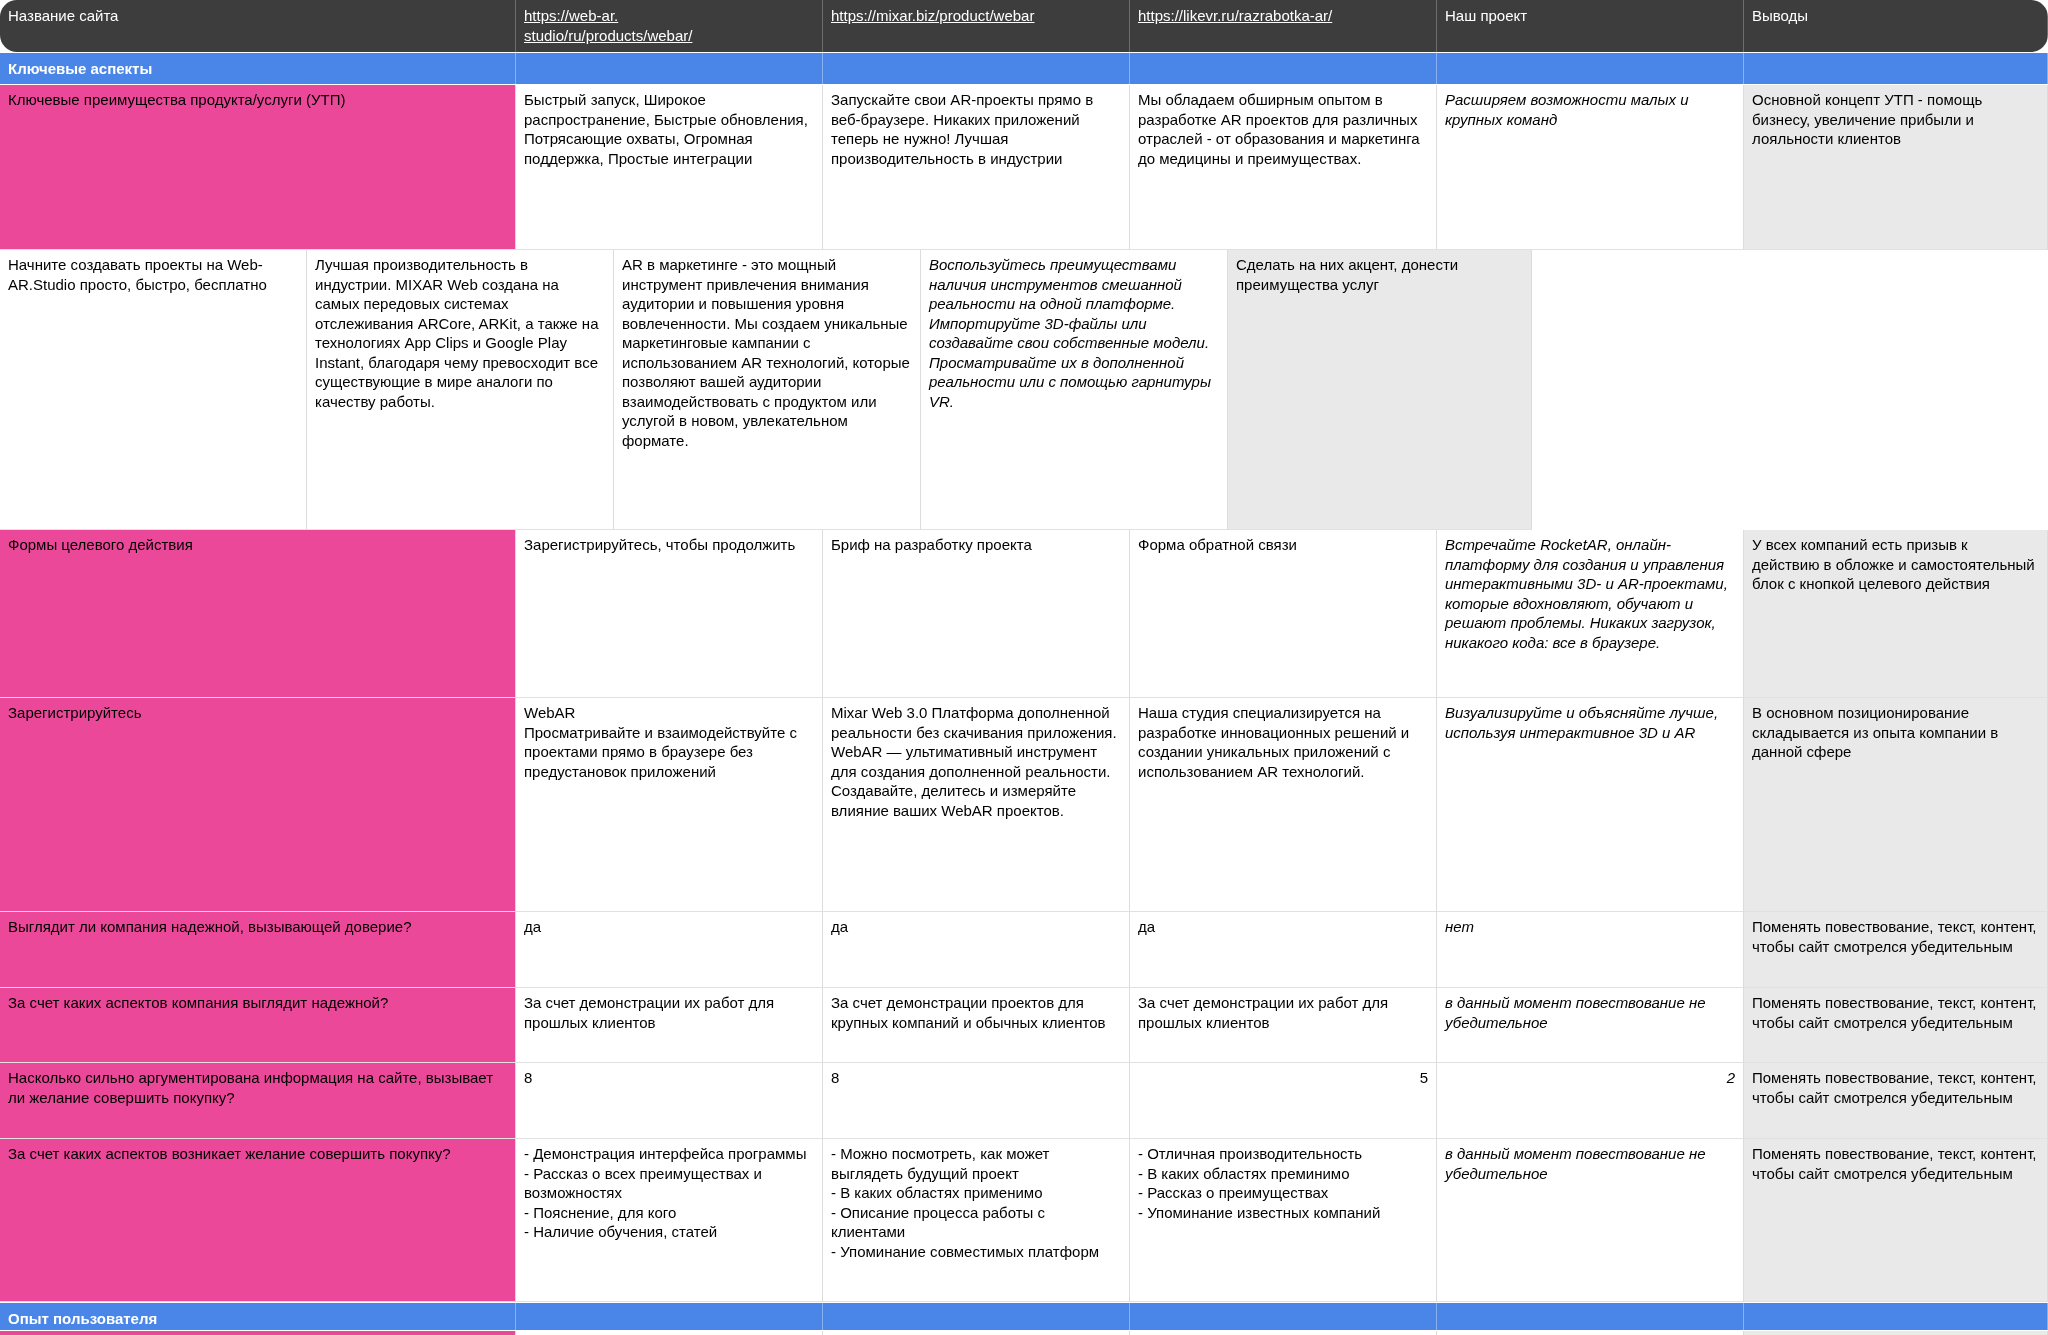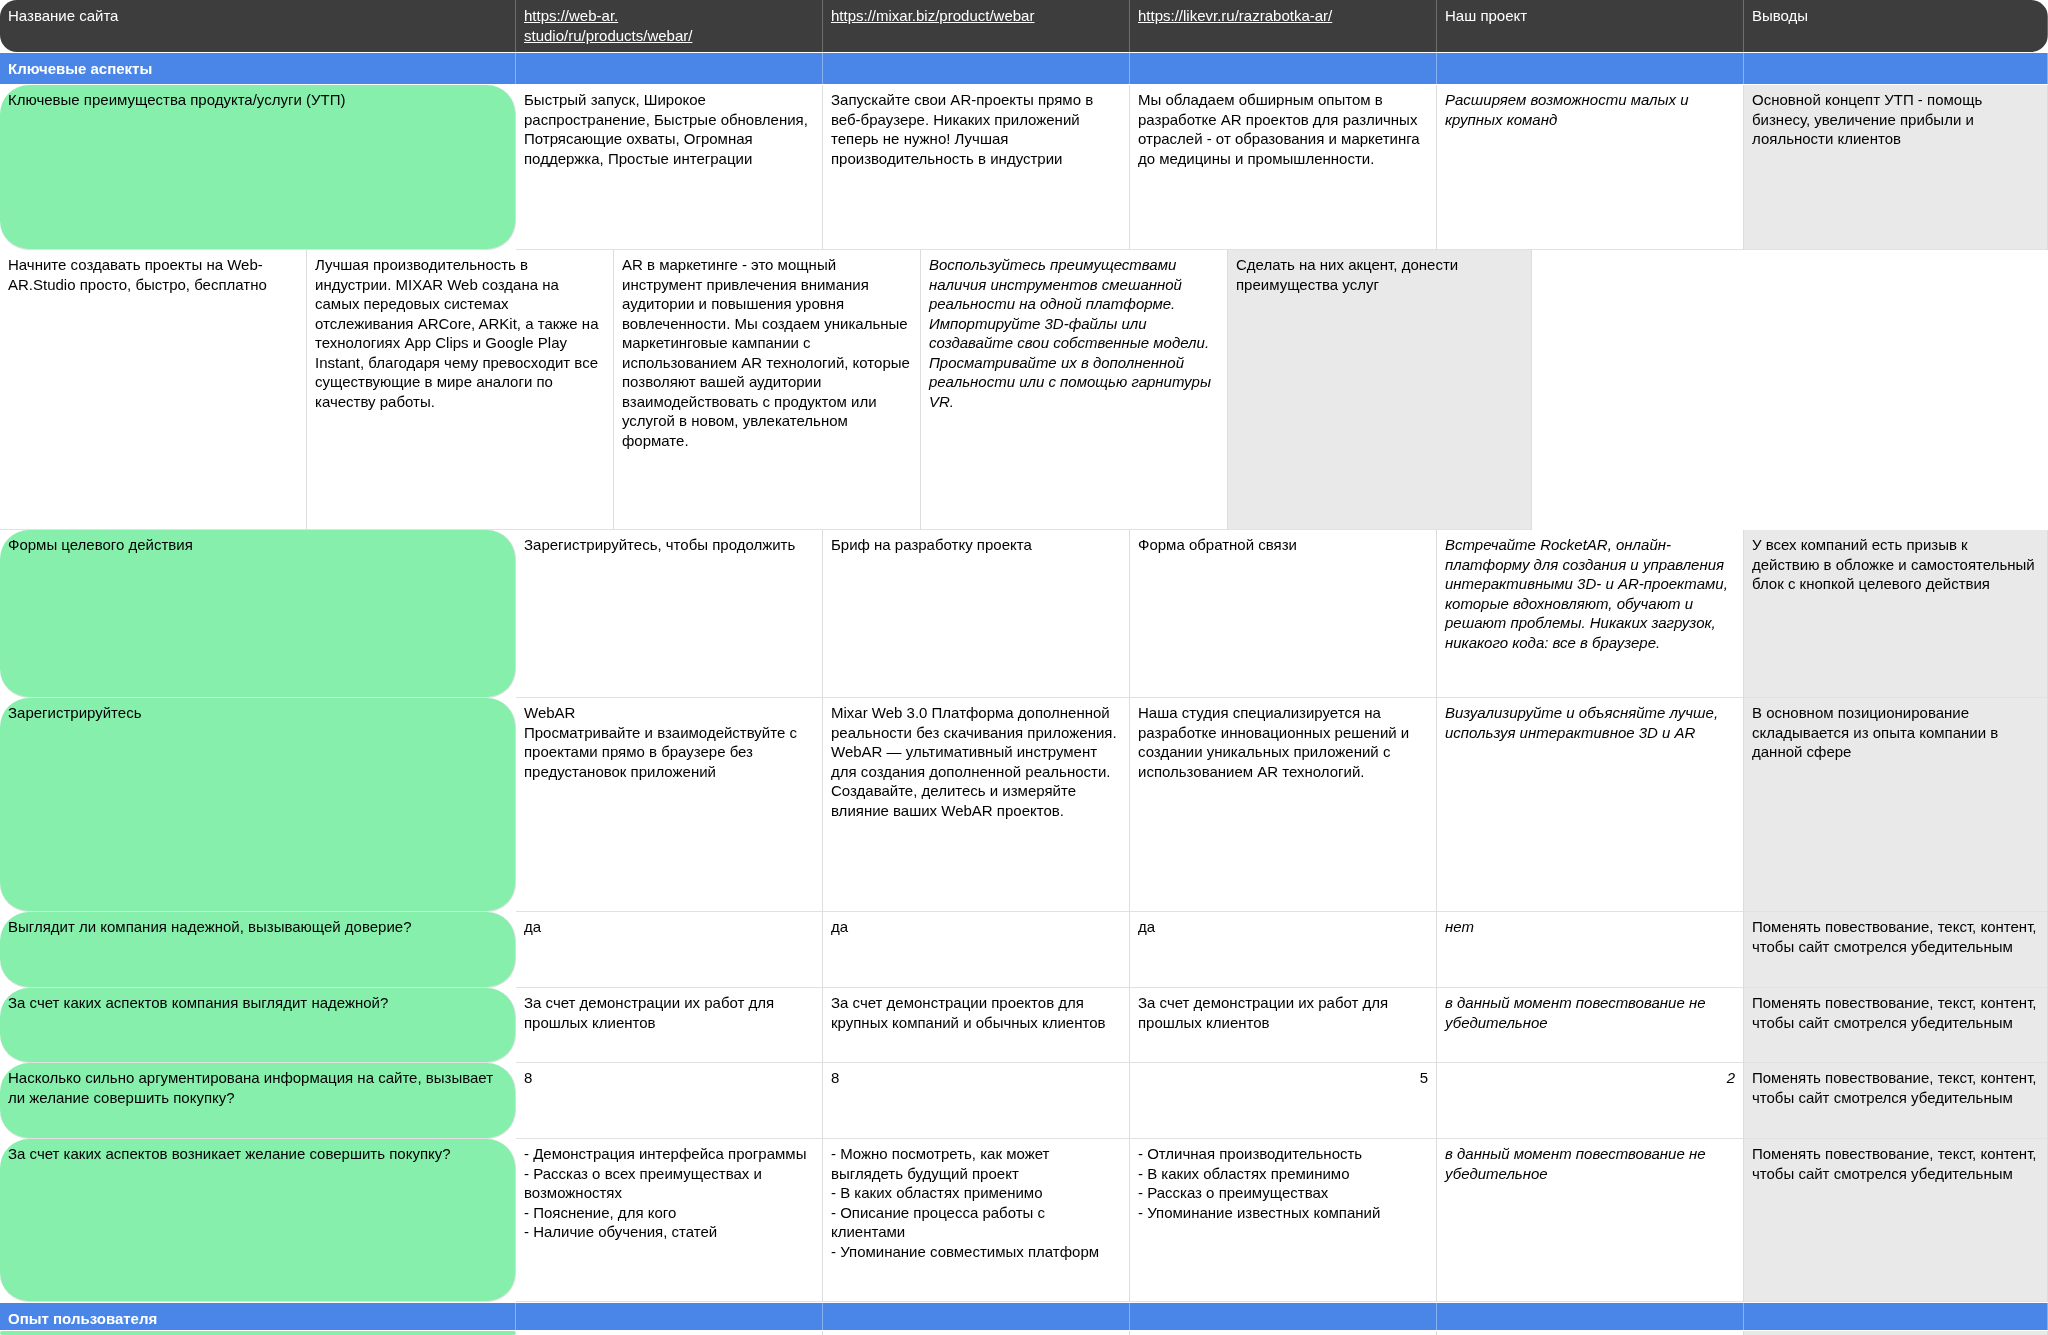--- a/index.html
+++ b/index.html
@@ -19,21 +19,21 @@
   .hdr .cell { color:#fff; border-right:1px solid rgba(255,255,255,.25); border-bottom:0; padding-top:6px; }
   .hdr a { color:#fff; text-decoration:underline; cursor:pointer; }
 
   
   .blue { background:#4a86e8; border-top:1px solid #fff; border-bottom:1px solid #fff; }
   .blue .cell { color:#fff; font-weight:bold; border-bottom:0;
                 border-right:1px solid rgba(255,255,255,.35); padding-top:6px; }
   .h-sec1 { height:33px; } .h-sec2 { height:29px; }
 
   
-  .lab   { background:#86efac;border-radius:29px; }
+  .lab   { background:#ec4899; }
   .concl { background:#e9e9e9; }
   .our   { font-style:italic; }
   .alr   { text-align:right; }
   .h-r1{height:165px} .h-r2{height:280px} .h-r3{height:168px} .h-r4{height:214px}
   .h-r5{height:76px}  .h-r6{height:75px}  .h-r7{height:76px}  .h-r8{height:163px}
   .sliver { height:4px; }
   .sliver .cell { border-bottom:0; padding:0; }
 </style>
 </head>
 <body>
@@ -56,21 +56,21 @@
     <div class="cell w"></div>
     <div class="cell w"></div>
     <div class="cell w"></div>
     <div class="cell wl"></div>
   </div>
 
   <div class="row h-r1">
     <div class="cell w0 lab">Ключевые преимущества продукта/услуги (УТП)</div>
     <div class="cell w">Быстрый запуск, Широкое распространение, Быстрые обновления, Потрясающие охваты, Огромная поддержка, Простые интеграции</div>
     <div class="cell w">Запускайте свои AR-проекты прямо в веб-браузере. Никаких приложений теперь не нужно! Лучшая производительность в индустрии</div>
-    <div class="cell w">Мы обладаем обширным опытом в разработке AR проектов для различных отраслей - от образования и маркетинга до медицины и промышленности.</div>
+    <div class="cell w">Мы обладаем обширным опытом в разработке AR проектов для различных отраслей - от образования и маркетинга до медицины и преимуществах.</div>
     <div class="cell w our">Расширяем возможности малых и крупных команд</div>
     <div class="cell wl concl">Основной концепт УТП - помощь бизнесу, увеличение прибыли и лояльности клиентов</div>
   </div>
 
   <div class="row h-r2">
     <div class="cell w">Начните создавать проекты на Web-AR.Studio просто, быстро, бесплатно</div>
     <div class="cell w">Лучшая производительность в индустрии. MIXAR Web создана на самых передовых системах отслеживания ARCore, ARKit, а также на технологиях App Clips и Google Play Instant, благодаря чему превосходит все существующие в мире аналоги по качеству работы.</div>
     <div class="cell w">AR в маркетинге - это мощный инструмент привлечения внимания аудитории и повышения уровня вовлеченности. Мы создаем уникальные маркетинговые кампании с использованием AR технологий, которые позволяют вашей аудитории взаимодействовать с продуктом или услугой в новом, увлекательном формате.</div>
     <div class="cell w our">Воспользуйтесь преимуществами наличия инструментов смешанной реальности на одной платформе. Импортируйте 3D-файлы или создавайте свои собственные модели. Просматривайте их в дополненной реальности или с помощью гарнитуры VR.</div>
     <div class="cell wl concl">Сделать на них акцент, донести преимущества услуг</div>

